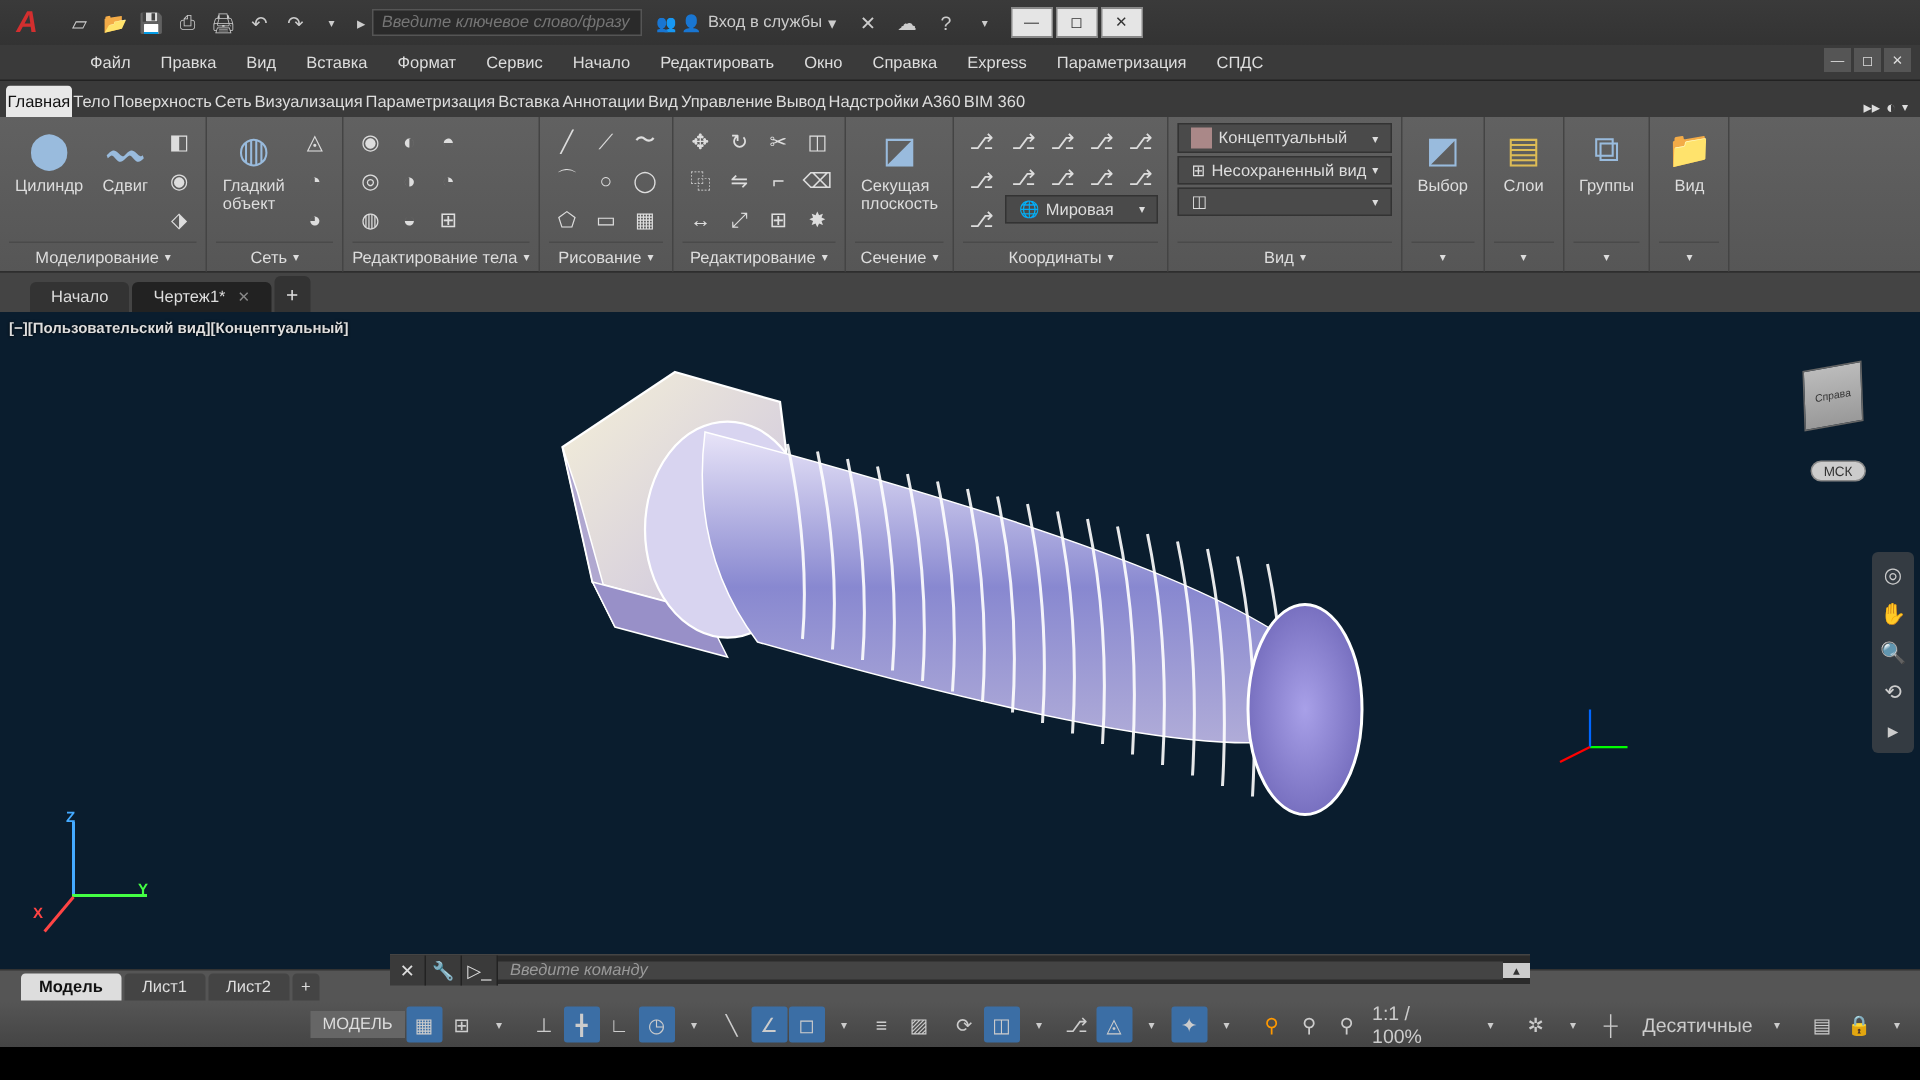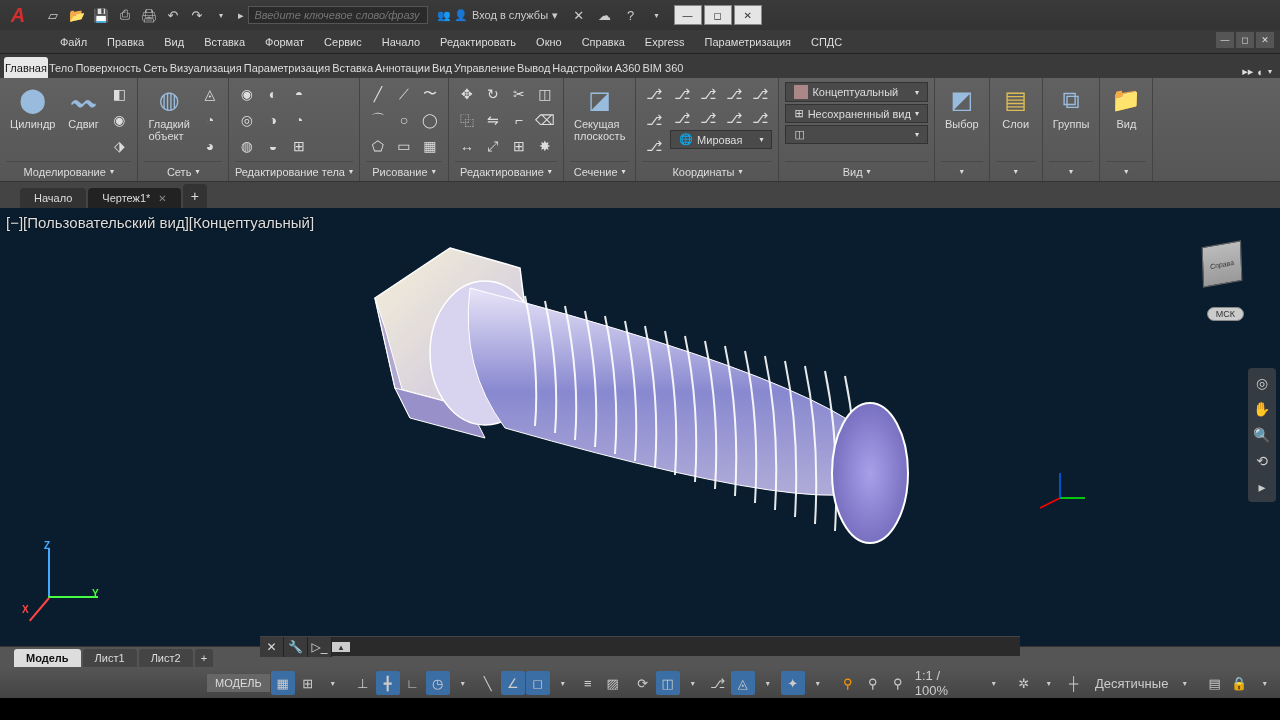--- a/index.html
+++ b/index.html
@@ -34,21 +34,21 @@
 .small-grid { display: grid; grid-auto-flow: column; grid-template-rows: repeat(3,24px); gap: 2px; }
 .small-btn { width: 24px; height: 24px; display: flex; align-items: center; justify-content: center; cursor: pointer; font-size: 14px; }
 .dd-row { display: flex; align-items: center; background: #4a4a4a; border: 1px solid #333; padding: 2px 8px; min-width: 130px; cursor: pointer; margin-bottom: 2px; gap: 4px; }
 .dd-row .sw { width: 14px; height: 14px; background: #888; }
 .file-tabs { height: 26px; background: #444; display: flex; align-items: flex-end; padding-left: 20px; gap: 2px; }
 .file-tab { padding: 4px 14px; background: #333; font-size: 11px; color: #ddd; border-radius: 4px 4px 0 0; cursor: pointer; display: flex; gap: 8px; align-items: center; }
 .file-tab.active { background: #222; margin-top: 36px; }
 .file-tab .close { font-size: 10px; color: #888; }
 .file-tab.add { padding: 4px 8px; font-size: 14px; }
 .viewport { position: relative; height: 438px; background: #0a1d2e; overflow: hidden; }
-.vp-label { position: absolute; top: 6px; left: 6px; font-size: 15px; color: #ddd; text-shadow: 0 0 2px #000; }
+.vp-label { position: absolute; top: 6px; left: 6px; font-size: 10px; color: #ddd; text-shadow: 0 0 2px #000; font-weight: bold; }
 .viewcube { position: absolute; top: 30px; right: 30px; width: 56px; height: 56px; }
 .cube { width: 40px; height: 40px; background: linear-gradient(#bbb,#999); border: 1px solid #666; transform: rotate(-10deg) skewX(-8deg); margin: 6px auto; display: flex; align-items: center; justify-content: center; font-size: 7px; color: #333; }
 .wcs { position: absolute; top: 99px; right: 36px; background: #ccc; border: 1px solid #888; padding: 1px 8px; border-radius: 8px; font-size: 9px; color: #333; }
 .navbar { position: absolute; right: 4px; top: 160px; width: 28px; background: rgba(80,80,80,.6); border-radius: 4px; padding: 4px 0; display: flex; flex-direction: column; gap: 4px; align-items: center; }
 .navbar span { width: 22px; height: 22px; display: flex; align-items: center; justify-content: center; font-size: 14px; color: #ccc; cursor: pointer; }
 .ucs-icon { position: absolute; bottom: 30px; left: 30px; width: 70px; height: 70px; }
 .axis-z { position: absolute; left: 18px; bottom: 18px; width: 2px; height: 50px; background: #4af; }
 .axis-y { position: absolute; left: 18px; bottom: 18px; width: 50px; height: 2px; background: #4f4; }
 .axis-x { position: absolute; left: 18px; bottom: 18px; width: 2px; height: 30px; background: #f44; transform: rotate(220deg); transform-origin: bottom; }
 .axis-lbl { position: absolute; font-size: 10px; font-weight: bold; }
@@ -447,20 +447,21 @@
     <span class="axis-lbl" style="left:14px;top:-6px;color:#4af">Z</span>
     <span class="axis-lbl" style="left:62px;top:42px;color:#4f4">Y</span>
     <span class="axis-lbl" style="left:-8px;top:58px;color:#f44">X</span>
   </div>
 </div>
 
 <div class="cmdline">
   <span class="cmd-btn">✕</span>
   <span class="cmd-btn">🔧</span>
   <span class="cmd-btn">▷_</span>
+  <div class="cmd-input">Введите команду</div>
   <div class="cmd-arrow">▴</div>
 </div>
 
 <div class="layout-tabs">
   <div class="layout-tab active">Модель</div>
   <div class="layout-tab">Лист1</div>
   <div class="layout-tab">Лист2</div>
   <div class="layout-tab add">+</div>
 </div>
 

